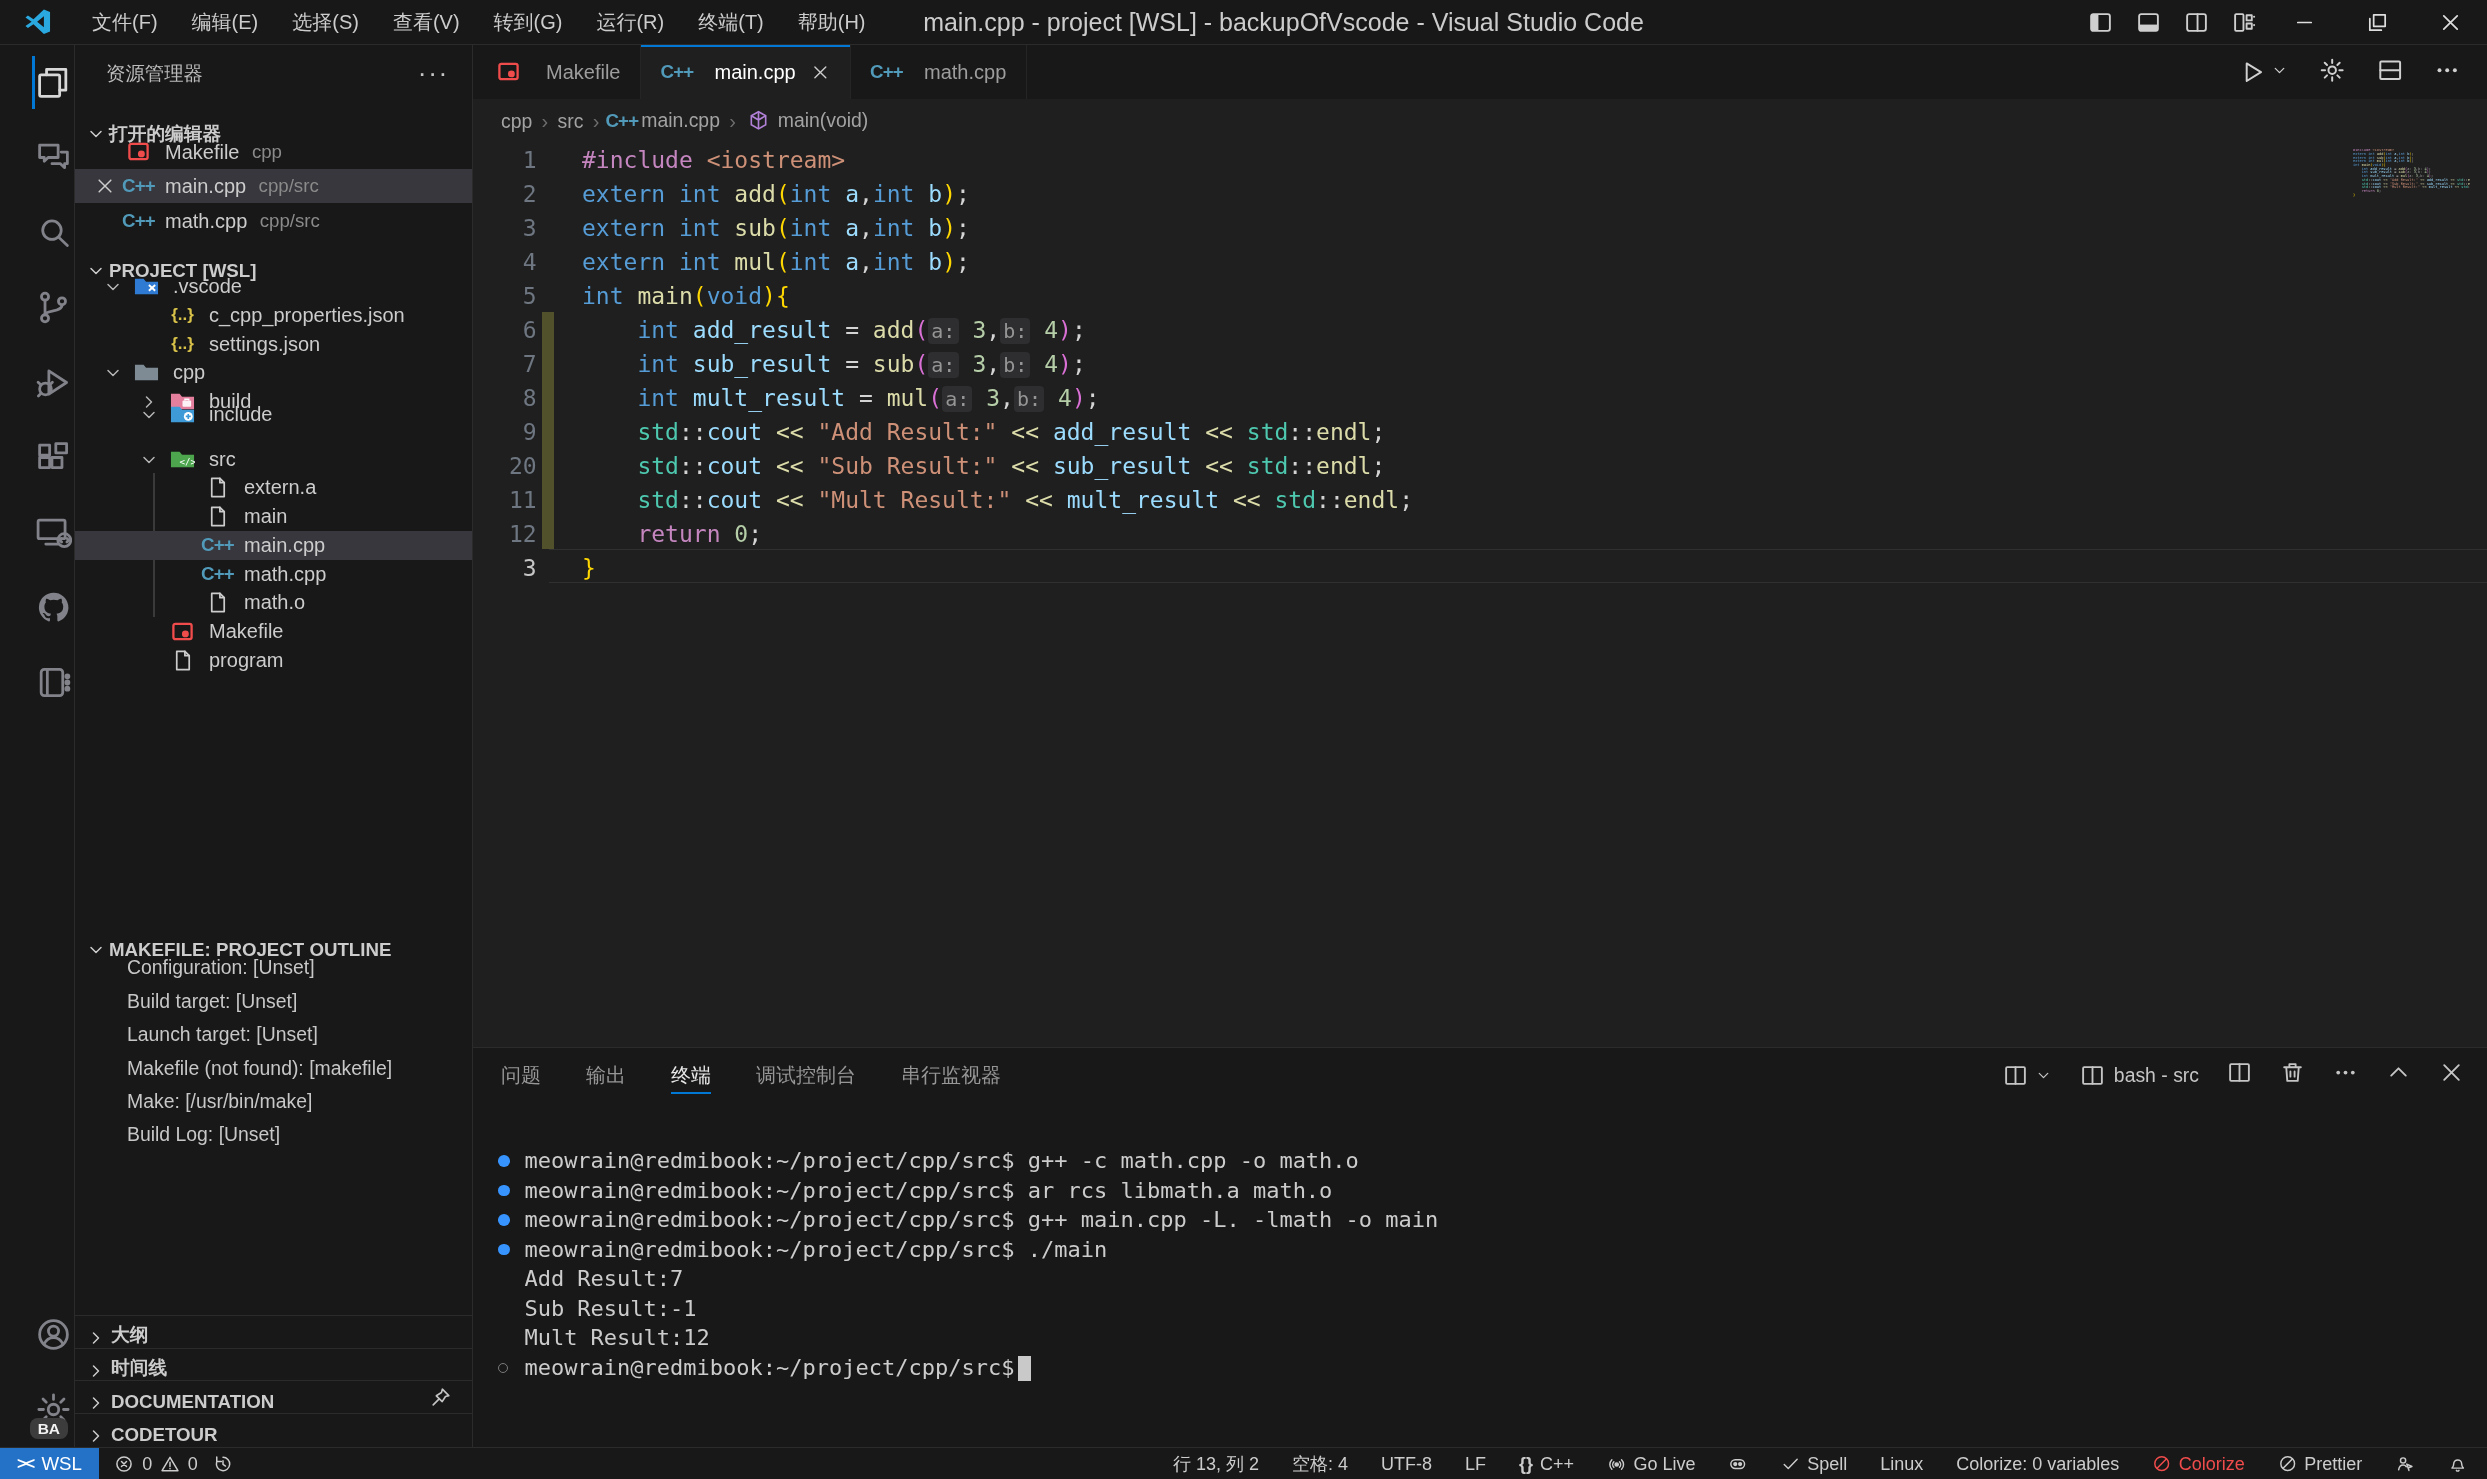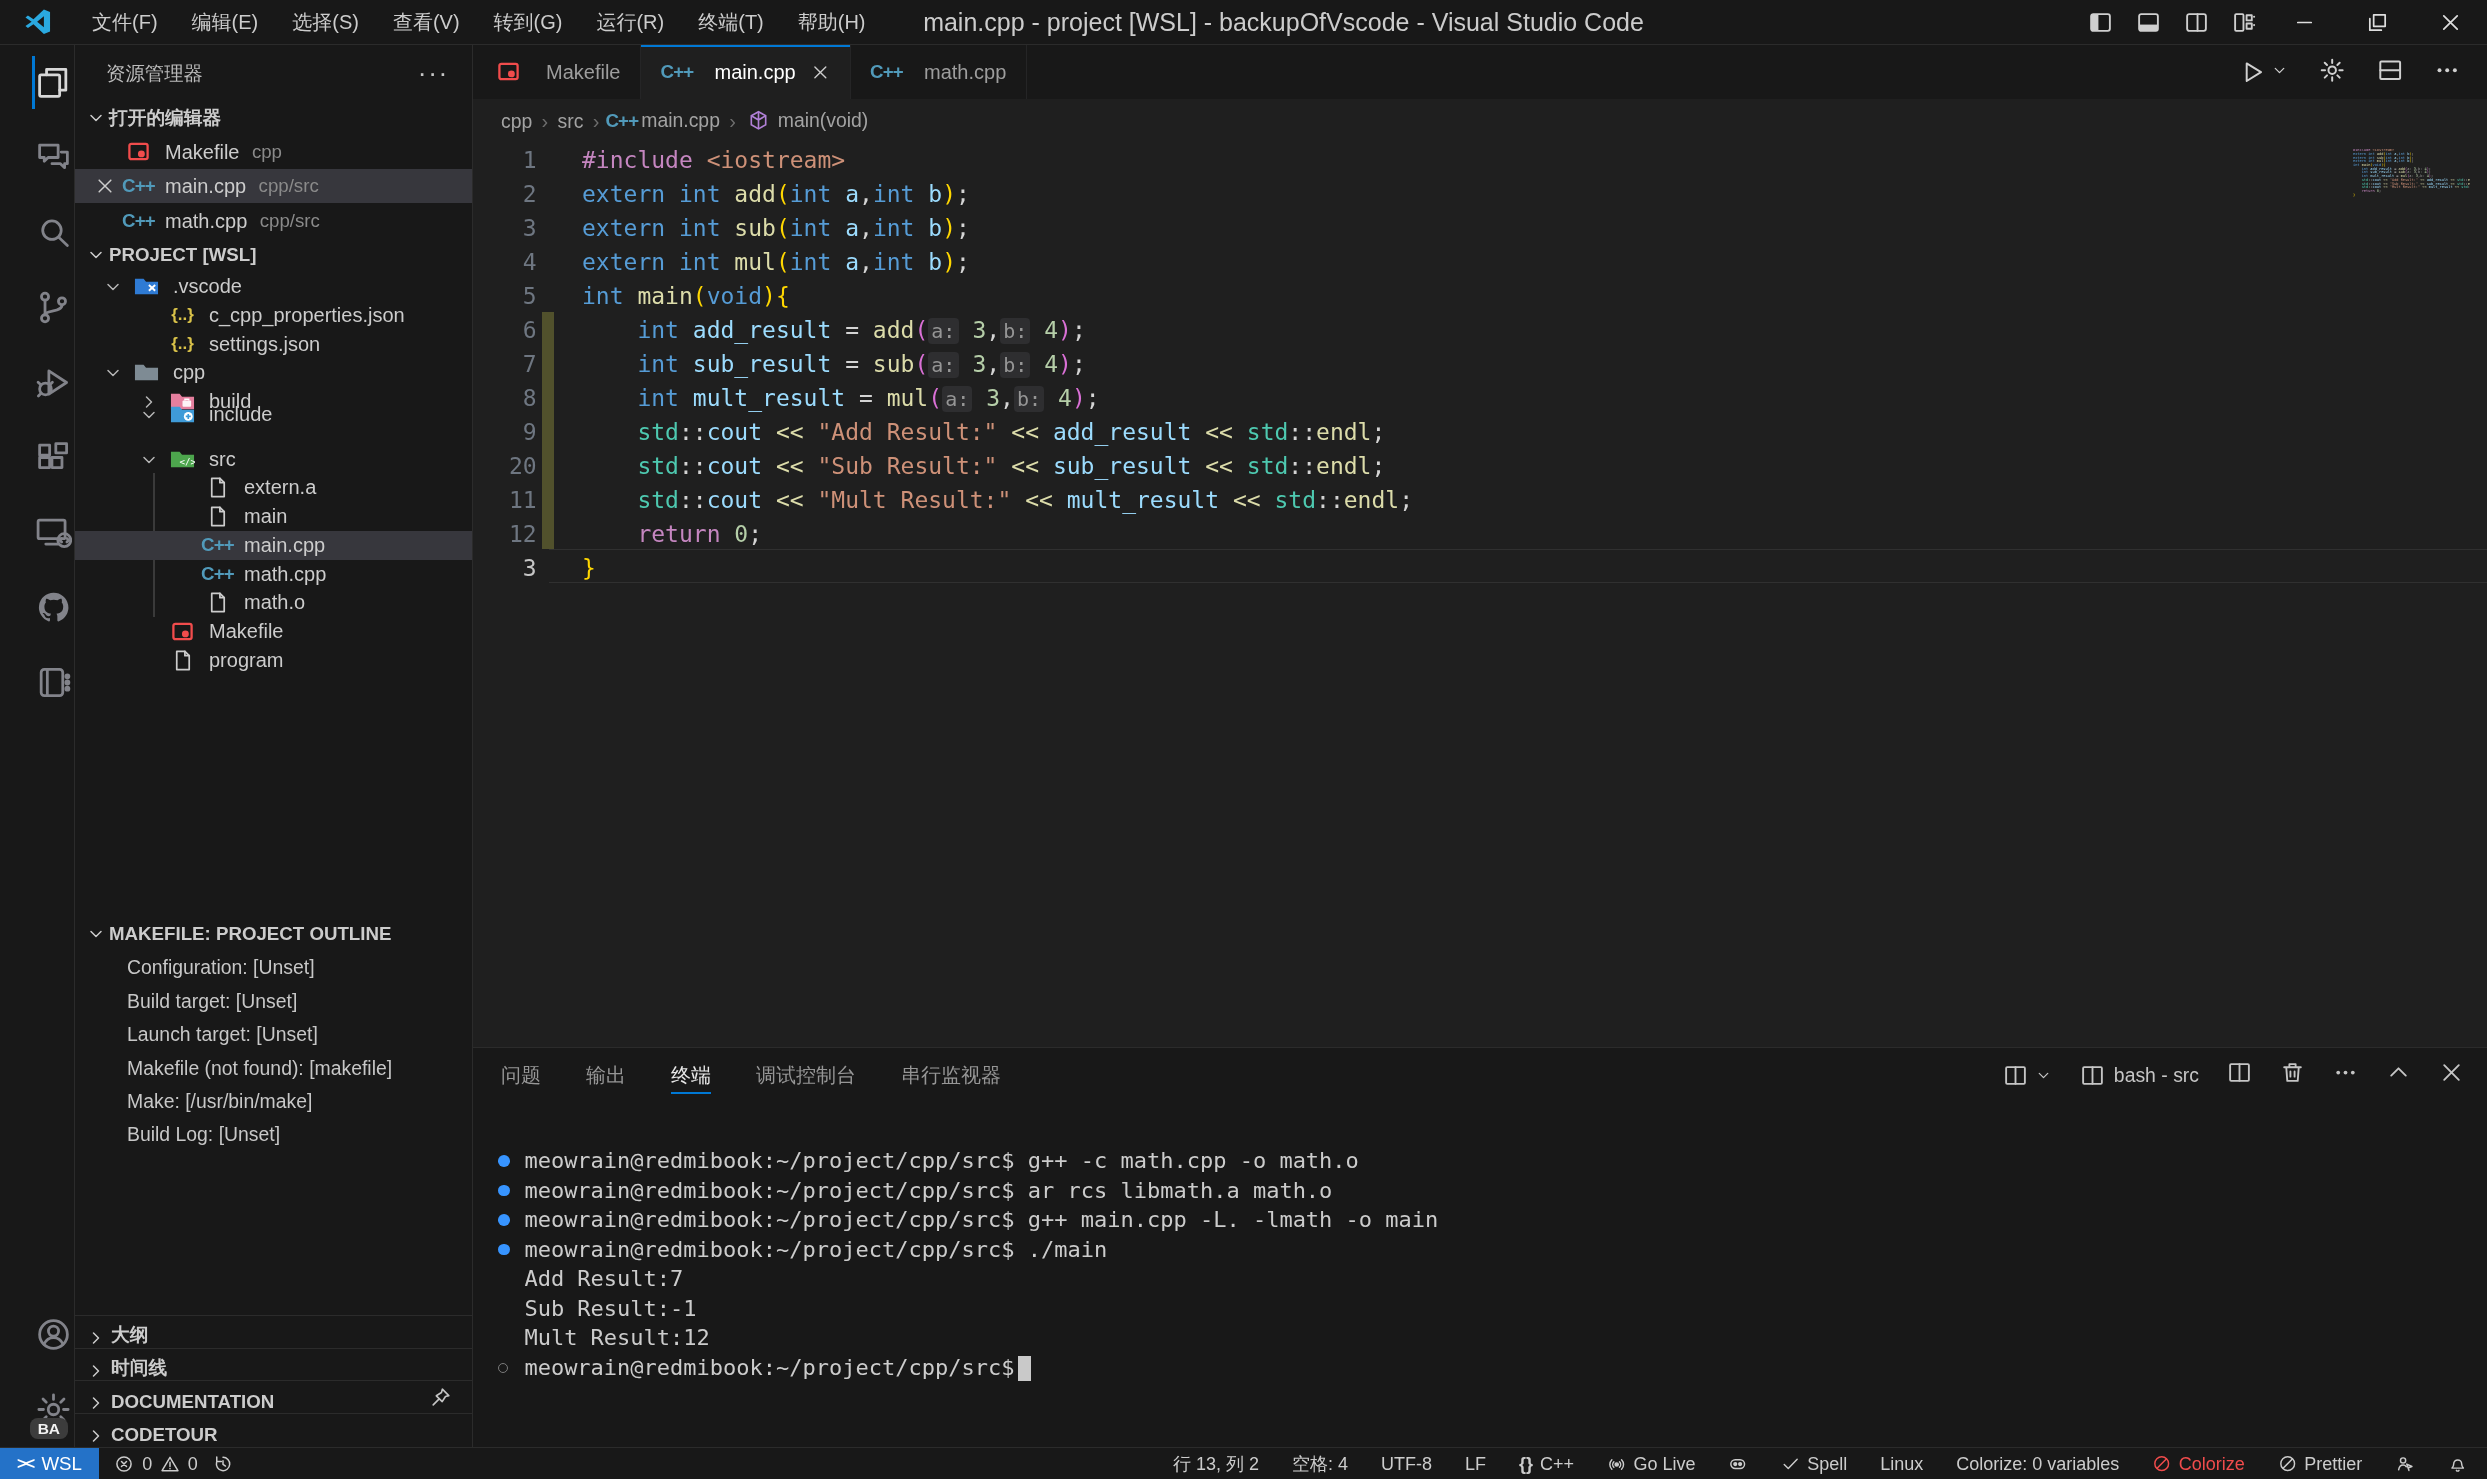--- a/index.html
+++ b/index.html
@@ -29,21 +29,21 @@
   .act-item svg { width:37px; height:37px; }
   .act-item.active { color:#d7d7d7; }
   .act-item.active::before { content:""; position:absolute; left:0; top:11px; bottom:11px; width:3.1px; background:#0078d4; }
   .act-bottom { margin-top:auto; }
   .act-badge { position:absolute; right:6.2px; bottom:7.8px; background:#3c3c3c; color:#f2f2f2; font-size:15.5px; font-weight:bold; padding:1.6px 7.8px; border-radius:7.8px; }
 
   
   .sidebar { position:relative; width:398px; background:#181818; border-right:0.8px solid #2b2b2b; font-size:20px; overflow:hidden; }
   .sb-header { position:absolute; top:0; left:0; right:0; height:56px; display:flex; align-items:center; padding:0 23px 0 31px; color:#bbbbbb; font-size:19.4px; }
   .sb-header .more { margin-left:auto; font-size:26.4px; color:#c5c5c5; letter-spacing:1.6px; }
-  .sec-head { position:absolute; left:0; right:0; height:34px; display:flex; align-items:center; font-weight:bold; color:#cccccc; font-size:18.7px; }
+  .sec-head { position:absolute; left:0; right:0; height:34px; display:flex; align-items:center; font-weight:bold; color:#cccccc; font-size:18.7px;margin-top:16px; }
   .sec-head .chev { width:23px; margin-left:11px; display:flex; color:#cccccc; }
   .sec-head .chev svg { width:20px; height:20px; }
   .row { position:absolute; left:0; right:0; height:34px; display:flex; align-items:center; }
   .row.sel { background:#37373d; }
   .oe-close { width:28px; margin-left:20px; display:flex; color:#cccccc; }
   .oe-close svg { width:20px; height:20px; }
   .oe-spacer { width:48px; }
   .fic { width:31px; height:26.4px; display:flex; align-items:center; justify-content:center; margin-right:11px; flex:0 0 auto; }
   .fic svg { width:25px; height:23px; }
   .ic-cpp { color:#519aba; font-weight:bold; font-size:18.7px; font-family:"Liberation Sans",sans-serif; letter-spacing:-0.8px; }

